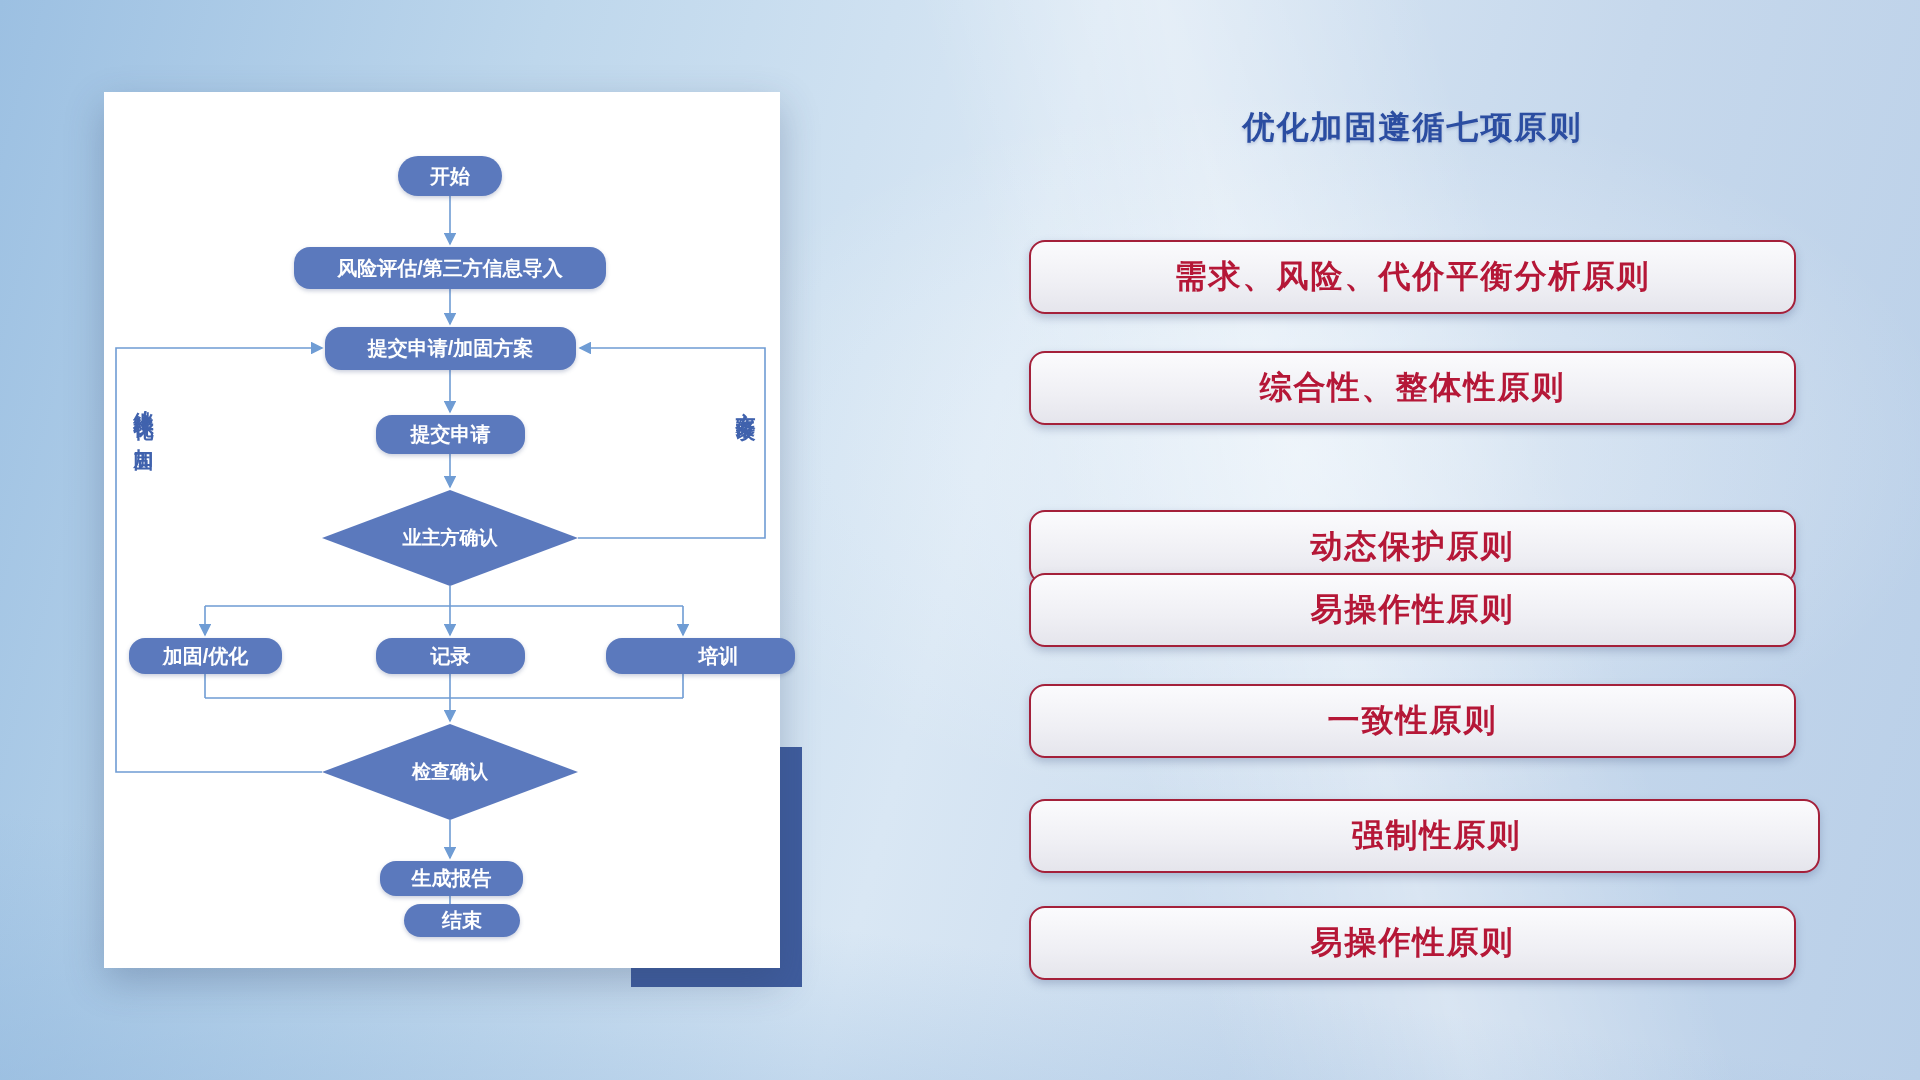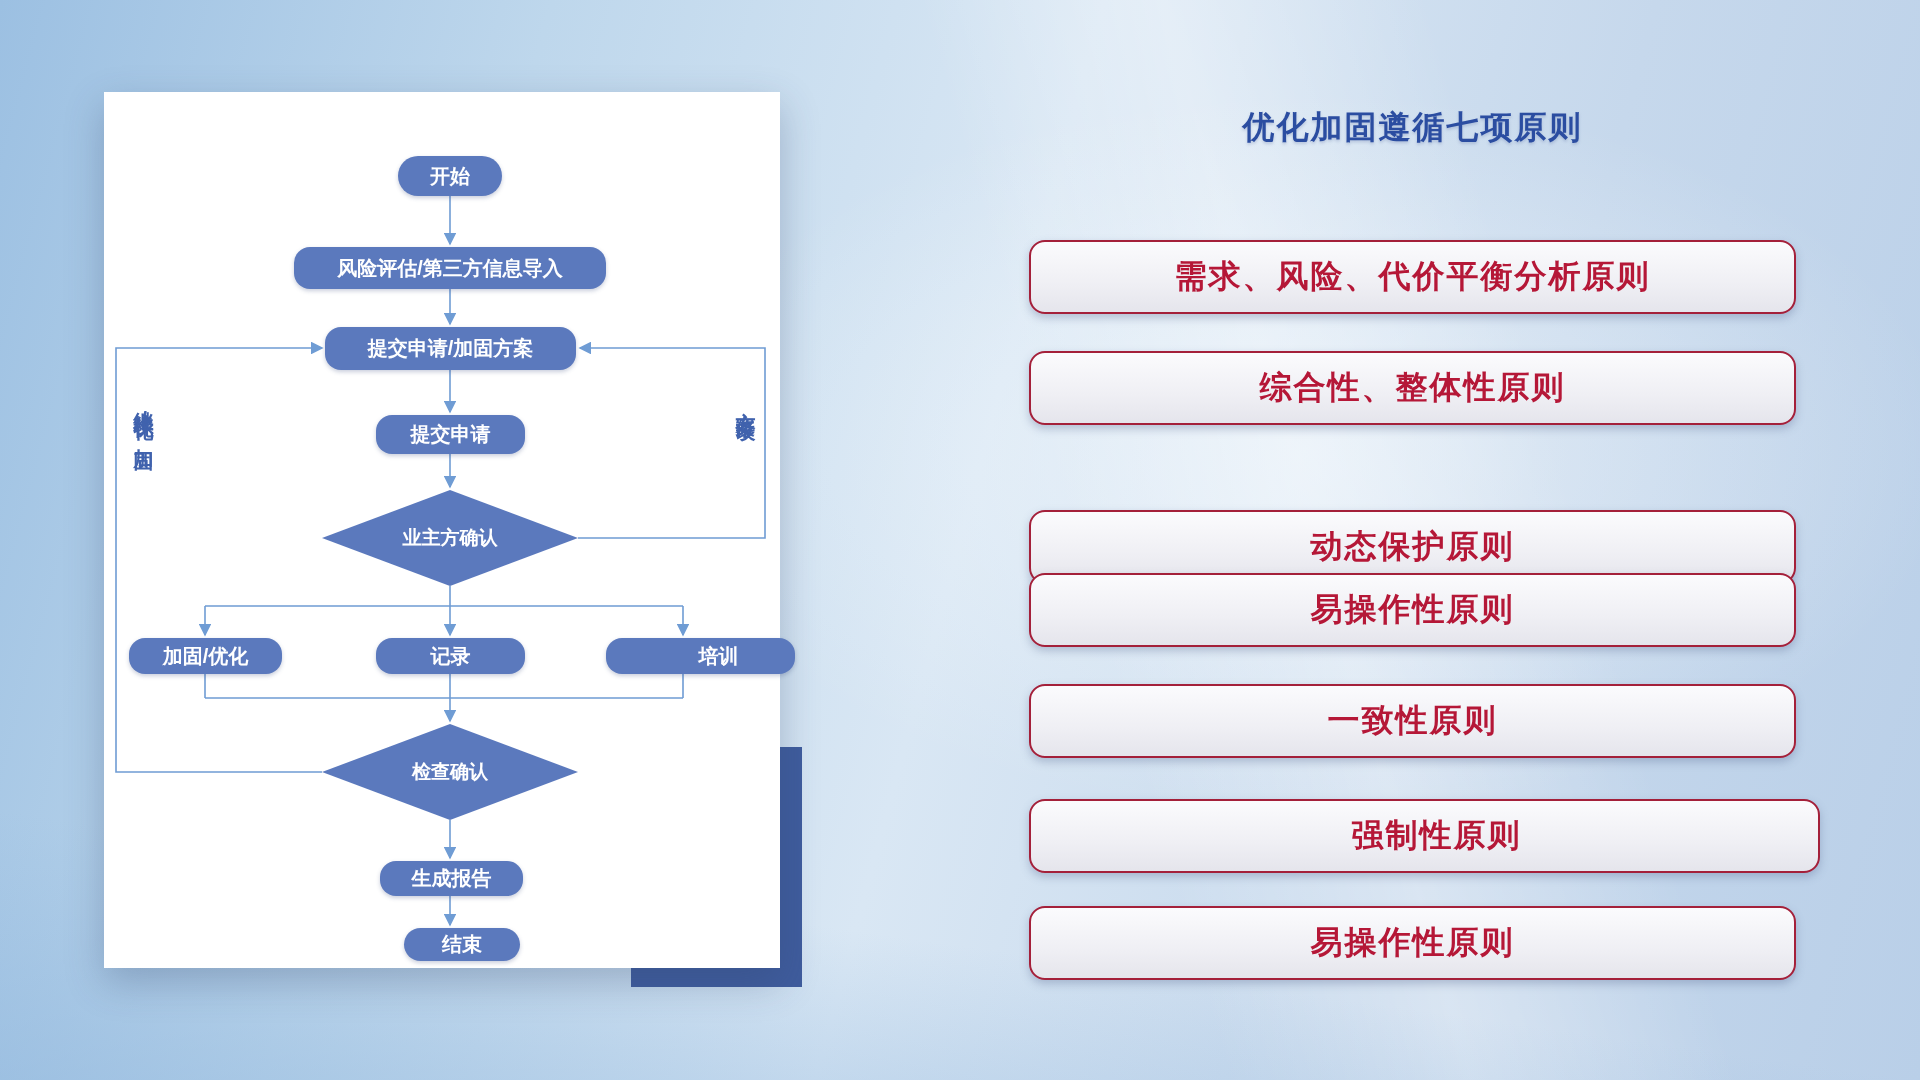--- a/index.html
+++ b/index.html
@@ -106,21 +106,21 @@
   <div class="node" style="left:129px; top:638px; width:153px; height:36px;">加固/优化</div>
 
   <div class="node" style="left:376px; top:638px; width:149px; height:36px;">记录</div>
 
   <div class="node" style="left:606px; top:638px; width:153px; height:36px;padding-left:36px;">培训</div>
 
   <div class="node diamond" style="left:322px; top:724px; width:256px; height:96px;">检查确认</div>
 
   <div class="node" style="left:380px; top:861px; width:143px; height:35px;">生成报告</div>
 
-  <div class="node terminal" style="left:404px; top:928px; width:116px; height:33px;">结束</div>
+  <div class="node terminal" style="left:404px; top:904px; width:116px; height:33px;">结束</div>
 
   <div class="vlabel" style="left:134px; top:396px;">继续优化/加固</div>
   <div class="vlabel" style="left:736px; top:396px;">方案修改</div>
 
   <div class="panel-title">优化加固遵循七项原则</div>
 
   <div class="pill" style="top:240px;">需求、风险、代价平衡分析原则</div>
   <div class="pill" style="top:351px;text-align:right;">综合性、整体性原则</div>
   <div class="pill" style="top:464px;margin-top:46px;">动态保护原则</div>
   <div class="pill" style="top:573px;">易操作性原则</div>

